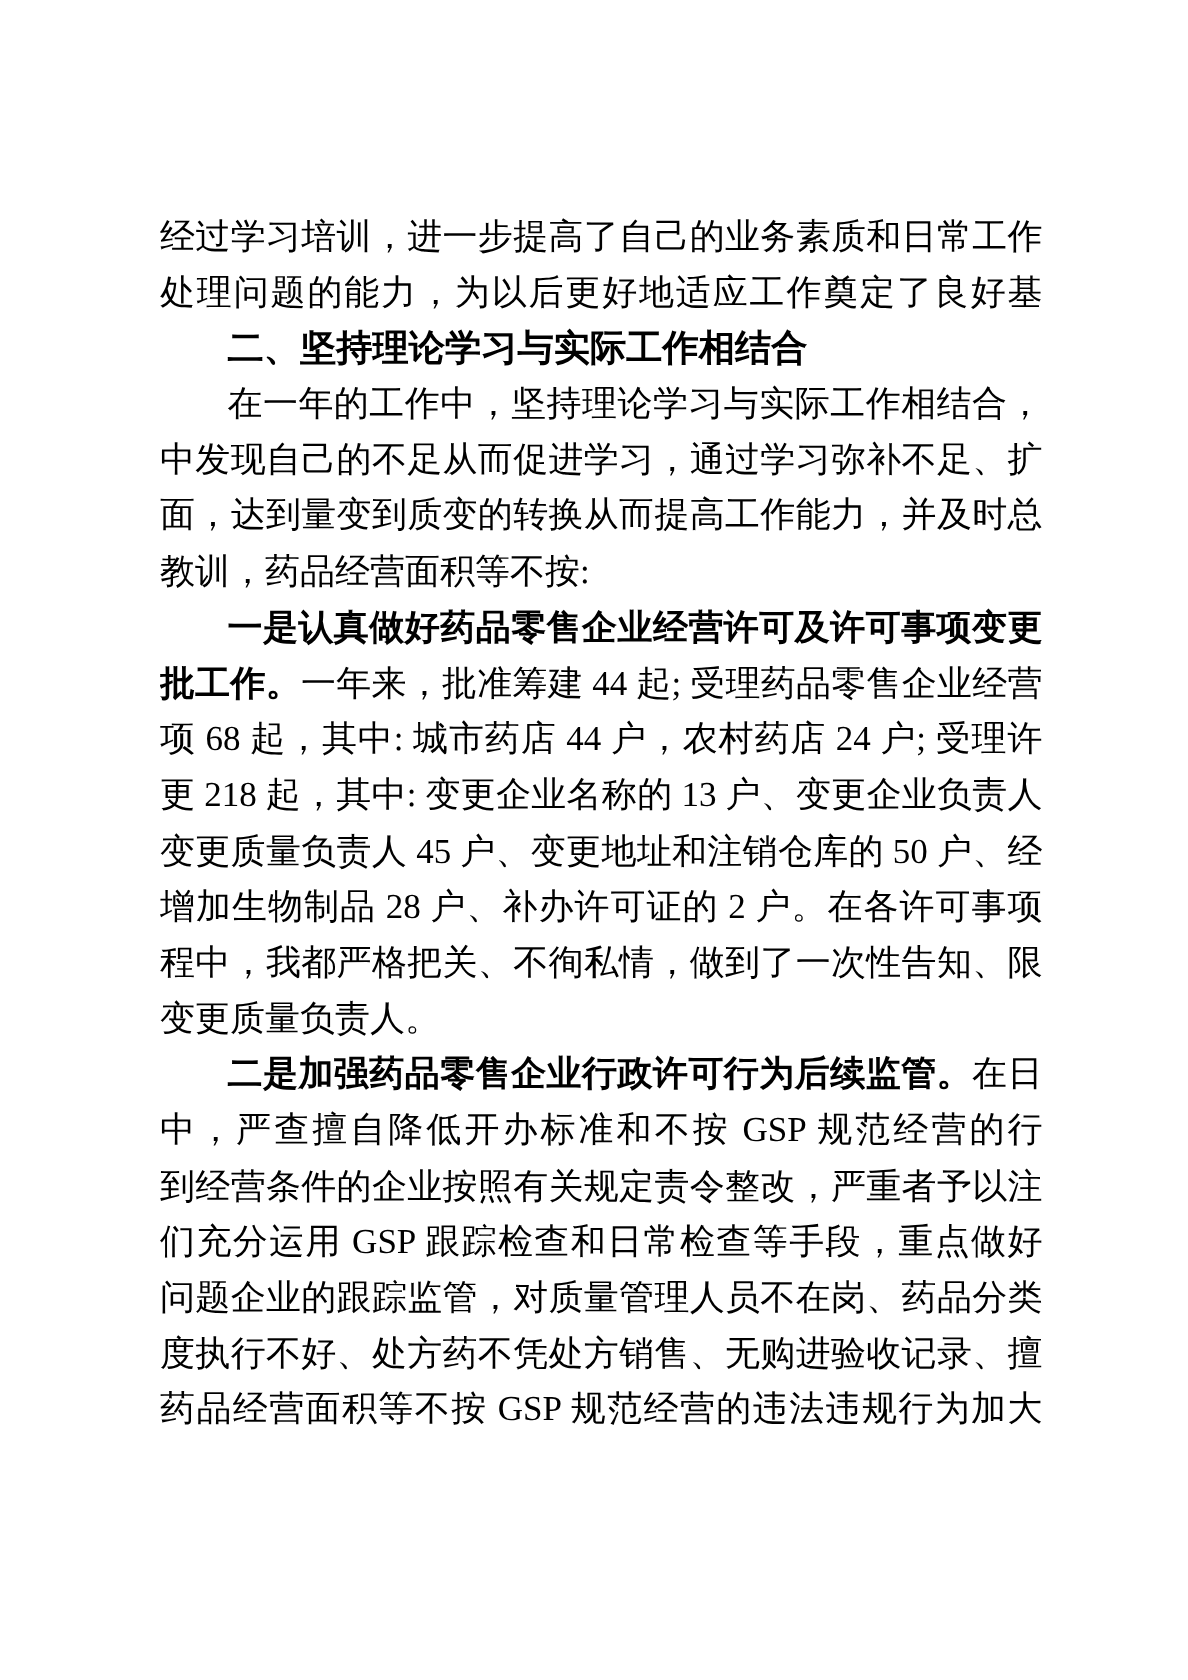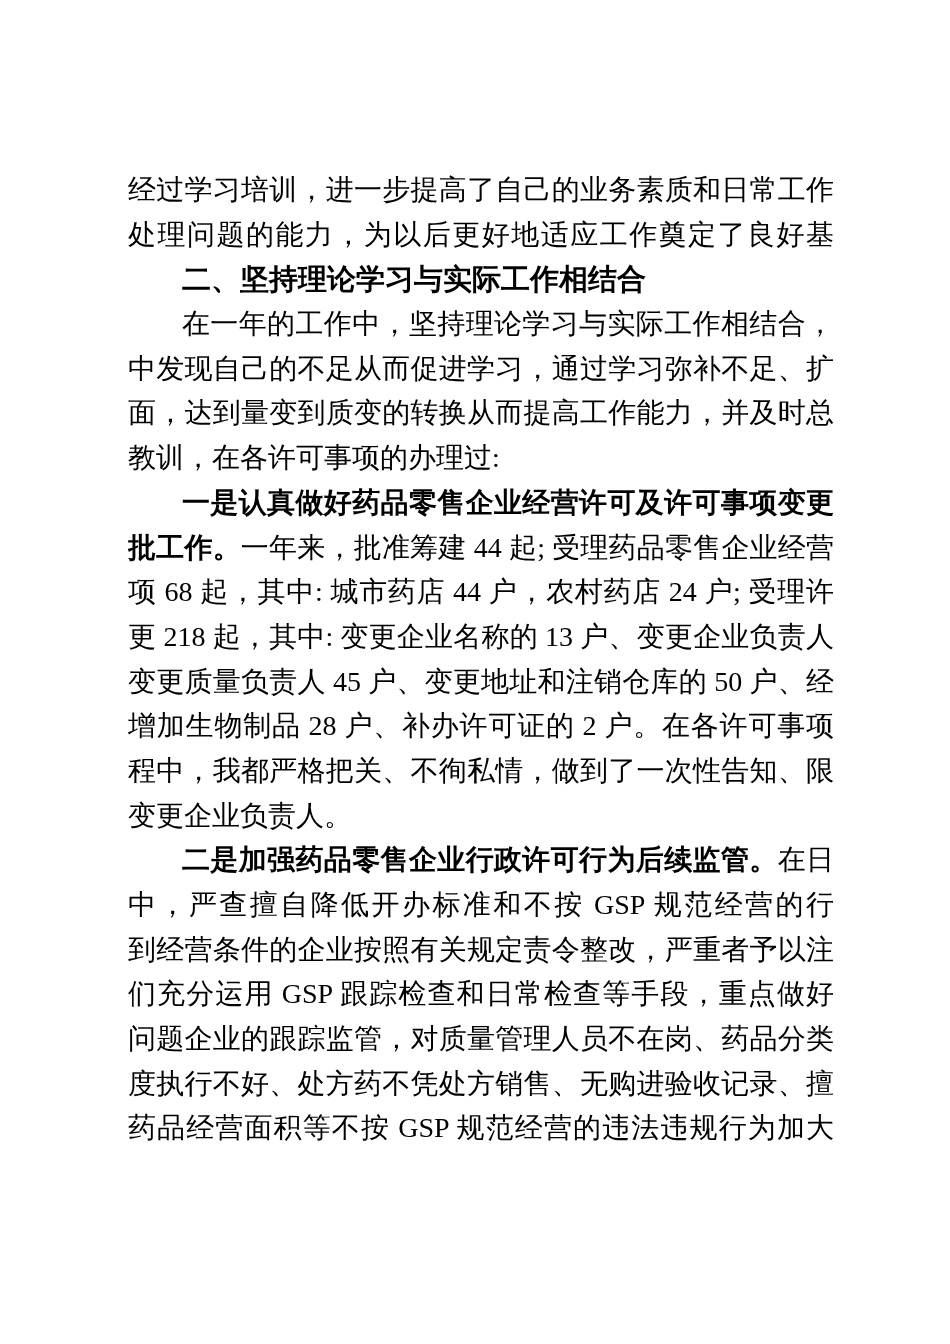--- a/index.html
+++ b/index.html
@@ -46,29 +46,29 @@
 <body>
 
 <div class="page">
   <div class="text-block" id="text-block">
       <div class="line"><span class="seg">经过学习培训，进一步提高了自己的业务素质和日常工作中解决</span></div>
       <div class="line no-justify"><span class="seg">处理问题的能力，为以后更好地适应工作奠定了良好基础。</span></div>
       <div class="line heading indent no-justify"><span class="seg bold">二、坚持理论学习与实际工作相结合</span></div>
       <div class="line indent"><span class="seg">在一年的工作中，坚持理论学习与实际工作相结合，在工作</span></div>
       <div class="line"><span class="seg">中发现自己的不足从而促进学习，通过学习弥补不足、扩宽知识</span></div>
       <div class="line"><span class="seg">面，达到量变到质变的转换从而提高工作能力，并及时总结经验</span></div>
-      <div class="line no-justify"><span class="seg">教训，在各许可事项的办理过:</span></div>
+      <div class="line no-justify"><span class="seg">教训，药品经营面积等不按:</span></div>
       <div class="line indent"><span class="seg bold">一是认真做好药品零售企业经营许可及许可事项变更的审</span></div>
       <div class="line"><span class="seg bold">批工作。</span><span class="seg">一年来，批准筹建 44 起; 受理药品零售企业经营许可事</span></div>
       <div class="line"><span class="seg">项 68 起，其中: 城市药店 44 户，农村药店 24 户; 受理许可事项变</span></div>
       <div class="line"><span class="seg">更 218 起，其中: 变更企业名称的 13 户、变更企业负责人 50 户、</span></div>
       <div class="line"><span class="seg">变更质量负责人 45 户、变更地址和注销仓库的 50 户、经营范围</span></div>
       <div class="line"><span class="seg">增加生物制品 28 户、补办许可证的 2 户。在各许可事项的办理过</span></div>
       <div class="line"><span class="seg">程中，我都严格把关、不徇私情，做到了一次性告知、限时办结，</span></div>
-      <div class="line no-justify"><span class="seg">变更企业负责人。</span></div>
+      <div class="line no-justify"><span class="seg">变更质量负责人。</span></div>
       <div class="line indent"><span class="seg bold">二是加强药品零售企业行政许可行为后续监管。</span><span class="seg">在日常监管</span></div>
       <div class="line"><span class="seg">中，严查擅自降低开办标准和不按 GSP 规范经营的行为，对达不</span></div>
       <div class="line"><span class="seg">到经营条件的企业按照有关规定责令整改，严重者予以注销。我</span></div>
       <div class="line"><span class="seg">们充分运用 GSP 跟踪检查和日常检查等手段，重点做好停业企业、</span></div>
       <div class="line"><span class="seg">问题企业的跟踪监管，对质量管理人员不在岗、药品分类管理制</span></div>
       <div class="line"><span class="seg">度执行不好、处方药不凭处方销售、无购进验收记录、擅自降低</span></div>
       <div class="line"><span class="seg">药品经营面积等不按 GSP 规范经营的违法违规行为加大处罚力</span></div>
     </div>
 </div>
 

